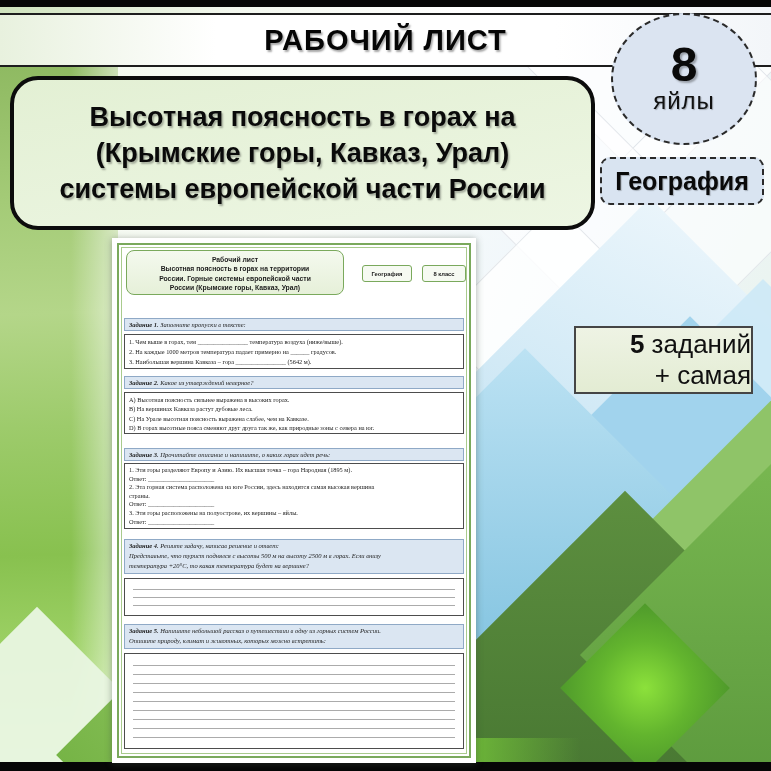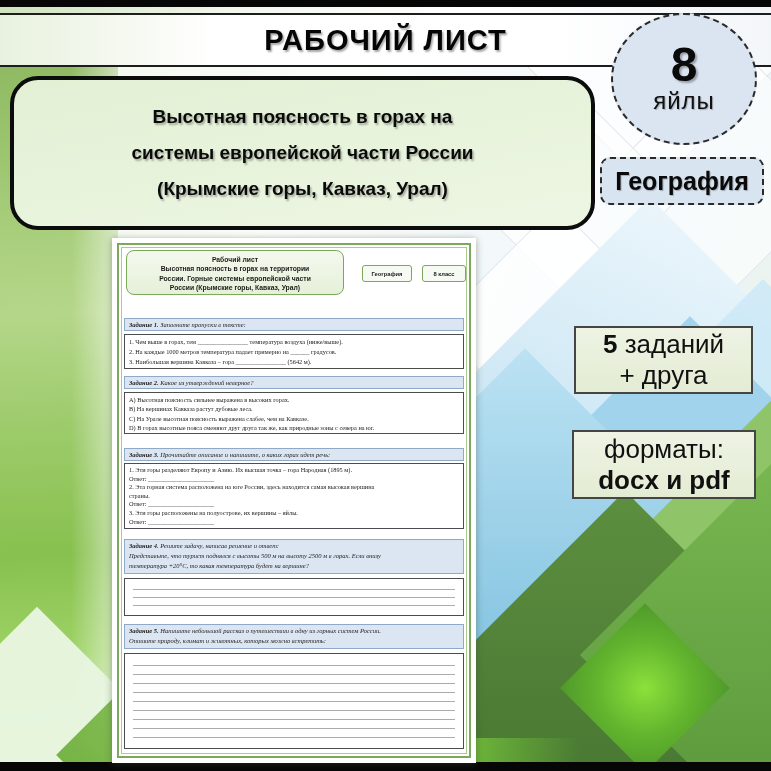--- a/index.html
+++ b/index.html
@@ -38,38 +38,38 @@
     background:linear-gradient(90deg,#e8f1de,#ffffff 28%,#ffffff 72%,#f3f6f9);
     display:flex;align-items:center;justify-content:center;}
   .band-title{font-size:29px;font-weight:bold;letter-spacing:1px;color:#050505;
     text-shadow:1.5px 1.5px 2px rgba(0,0,0,.35);}
   .bar-bottom{position:absolute;left:0;top:762px;width:771px;height:9px;background:#060606;z-index:6;}
   
   .title-box{position:absolute;left:10px;top:76px;width:577px;height:146px;z-index:5;
     border:4px solid #0c0c0c;border-radius:28px;
     background:linear-gradient(170deg,#e3f0d4,#edf6e3);
     display:flex;flex-direction:column;justify-content:center;text-align:center;}
-  .title-box div{font-size:19px;font-weight:bold;line-height:36px;color:#0a0a0a;
+  .title-box div{font-size:27px;font-weight:bold;line-height:36px;color:#0a0a0a;
     text-shadow:1.5px 1.5px 2px rgba(0,0,0,.3);}
   
   .grade-circle{position:absolute;left:611px;top:13px;width:142px;height:128px;z-index:7;
     border:2px dashed #2a2a2a;border-radius:50%;background:#dbe4f1;
     display:flex;flex-direction:column;align-items:center;justify-content:center;}
   .grade-num{font-size:48px;font-weight:bold;line-height:44px;color:#0a0a0a;text-shadow:2px 2px 2px rgba(0,0,0,.3);}
   .grade-word{font-size:24px;color:#111;letter-spacing:1px;text-shadow:1px 1px 1px rgba(0,0,0,.25);}
   .subject-badge{position:absolute;left:600px;top:157px;width:160px;height:44px;z-index:7;
     border:2px dashed #2a2a2a;border-radius:10px;background:#d9e4f1;
     display:flex;align-items:center;justify-content:center;
     font-size:25px;font-weight:bold;color:#0a0a0a;text-shadow:1px 1px 1px rgba(0,0,0,.25);}
   
   .info-box{position:absolute;z-index:7;border:2px solid #454545;
     background:linear-gradient(180deg,#eef3e4,#e3ecd3);
     display:flex;flex-direction:column;align-items:center;justify-content:center;
     font-size:26px;line-height:31px;color:#101010;}
-  .ib1{left:574px;top:326px;width:175px;height:64px;}
+  .ib1{left:574px;top:326px;width:175px;height:64px;align-items:flex-end;}
   .ib2{left:572px;top:430px;width:180px;height:65px;}
   .b{font-weight:bold;}
   
   .sheet{position:absolute;left:112px;top:238px;width:364px;height:525px;z-index:6;
     background:#fff;box-shadow:0 1px 7px rgba(60,70,60,.45);}
   .frame1{position:absolute;inset:5px;border:2px solid #7aa95c;}
   .frame2{position:absolute;inset:2px;border:1px solid #a9cb8d;}
   .sheet-content{position:absolute;inset:12px;font-family:"Liberation Serif",serif;color:#1c1c1c;}
   .ws-header{position:absolute;left:2px;top:0;width:218px;height:45px;
     border:1px solid #7aa95c;border-radius:8px;
@@ -126,37 +126,33 @@
 
   <div class="bar-top"></div>
   <div class="top-strip"></div>
   <div class="band">
     <span class="band-title">РАБОЧИЙ ЛИСТ</span>
   </div>
   <div class="bar-bottom"></div>
 
   <div class="title-box">
     <div>Высотная поясность в горах на</div>
+    <div>(Крымские горы, Кавказ, Урал)</div>
     <div>системы европейской части России</div>
-    <div>(Крымские горы, Кавказ, Урал)</div>
   </div>
 
   <div class="grade-circle">
     <div class="grade-num">8</div>
     <div class="grade-word">яйлы</div>
   </div>
   <div class="subject-badge">География</div>
 
   <div class="info-box ib1">
     <div><span class="b">5</span><span> заданий</span></div>
-    <div>+ друга</div>
-  </div>
-  <div class="info-box ib2">
-    <div>форматы:</div>
-    <div class="b">docx и pdf</div>
+    <div>+ самая</div>
   </div>
 
   <div class="sheet">
     <div class="frame1">
       <div class="frame2"></div>
     </div>
     <div class="sheet-content">
 
       <div class="ws-header">
         <div>Рабочий лист</div>

